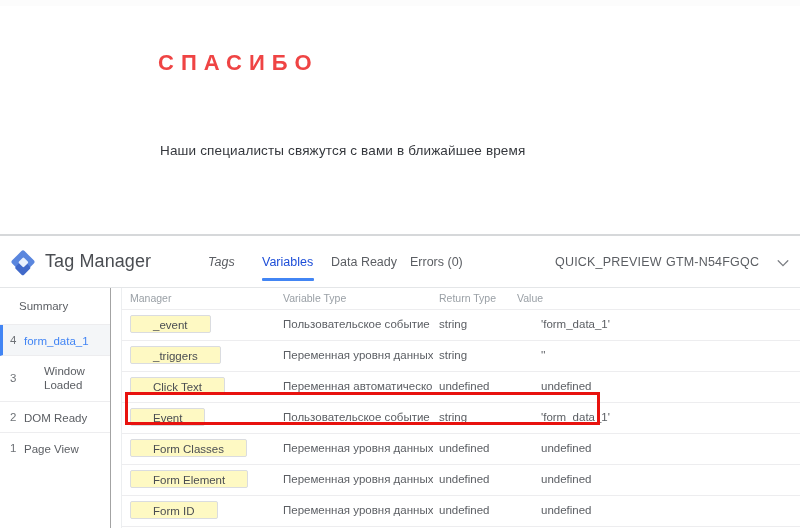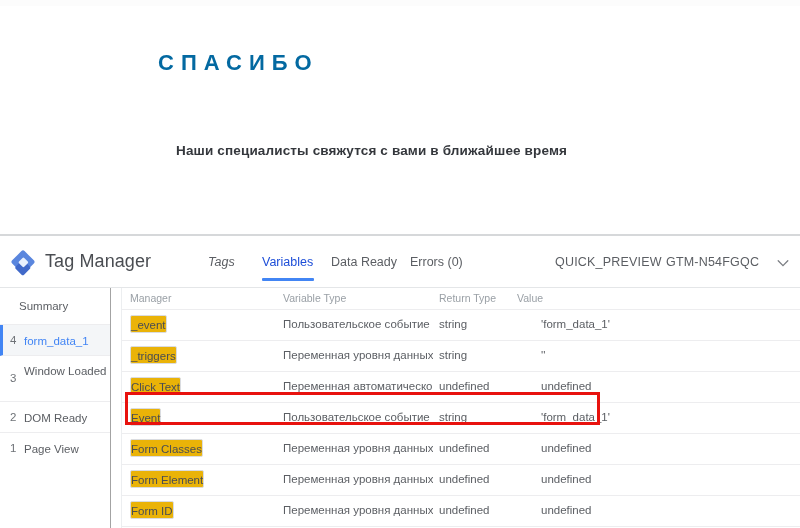--- a/index.html
+++ b/index.html
@@ -30,34 +30,33 @@
     width: 800px; height: 6px;
     background: #fcfcfc;
   }
   #thankyou-title {
     position: absolute;
     left: 158px;
     top: 50px;
     font-size: 22px;
     font-weight: 700;
     letter-spacing: 7px;
-    color: #0369a1;
+    color: #ef4444;
     font-family: "Liberation Sans", sans-serif;
     white-space: nowrap;
   }
   #thankyou-subtitle {
     position: absolute;
     left: 160px;
     top: 143px;
     font-size: 13.5px;
-    font-weight: 700;
+    font-weight: 400;
     color: #34373c;
     letter-spacing: 0.15px;
     white-space: nowrap;
-    margin-left: 16px;
   }
   #page-panel-divider {
     position: absolute;
     left: 0;
     top: 234px;
     width: 800px;
     height: 2px;
     background: #d6d8da;
   }
 
@@ -210,21 +209,21 @@
   #sidebar-item-form-data-1 .si-label {
     top: 9px;
     left: 21px;
     color: #4285f4;
   }
   #sidebar-item-window-loaded {
     top: 68px;
     height: 46px;
   }
   #sidebar-item-window-loaded .si-num { top: 16px; }
-  #sidebar-item-window-loaded .si-label { top: 8px; }
+  #sidebar-item-window-loaded .si-label { top: 8px; margin-left: 20px; }
   #sidebar-item-dom-ready {
     top: 114px;
     height: 31px;
   }
   #sidebar-item-dom-ready .si-num { top: 9px; }
   #sidebar-item-dom-ready .si-label { top: 9px; }
   #sidebar-item-page-view {
     top: 145px;
     height: 31px;
     border-bottom: none;
@@ -281,24 +280,24 @@
   .col-vartype  { left: 161px; }
   .col-rettype  { left: 317px; }
   .col-value    { left: 395px; }
 
   .vt-chip {
     position: absolute;
     left: 8px;
     top: 5px;
     height: 18px;
     line-height: 18px;
-    padding: 0 0;
+    padding: 0 22px;
     border: 1px solid #dadce0;
     border-radius: 2px;
-    background: #eab308;
+    background: #fef9c3;
     font-size: 11.5px;
     color: #4a4d52;
     white-space: nowrap;
     box-sizing: border-box;
     cursor: pointer;
   }
   .vt-cell {
     position: absolute;
     top: 8px;
     font-size: 11.5px;

